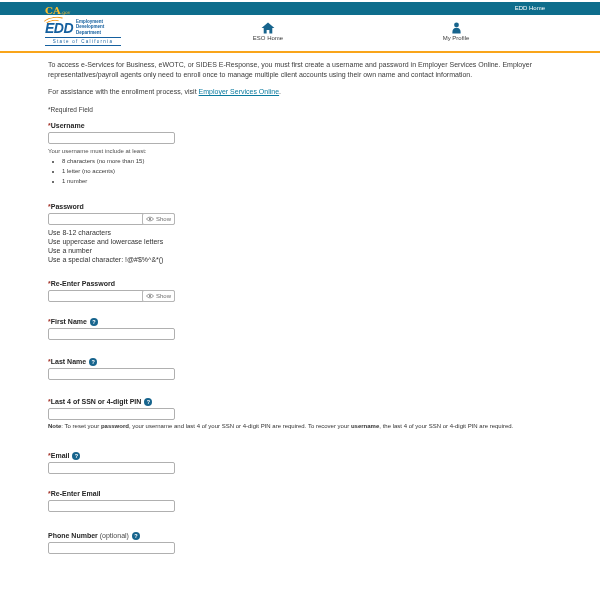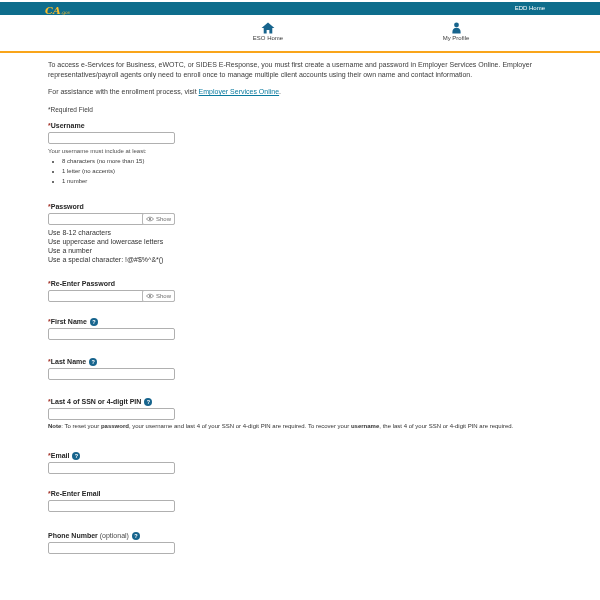--- a/index.html
+++ b/index.html
@@ -2,21 +2,21 @@
 <html><head>
 <meta charset="utf-8">
 <style>
   * { margin:0; padding:0; box-sizing:border-box; }
   html,body { width:600px; height:600px; overflow:hidden; background:#fff;
     font-family:"Liberation Sans", sans-serif; color:#3b3b3b; }
 
   
   .utility-bar { position:relative; height:13px; background:#0e6d8c; margin-top:2px; }
   .ca-logo { position:absolute; left:45px; top:0px; line-height:13px; cursor:pointer; }
-  .ca-script { font-family:"DejaVu Serif", serif; font-style:italic; font-weight:700;
+  .ca-script { font-family:"DejaVu Serif", serif; font-weight:700;
     font-size:10px; color:#fdbf2d; }
   .ca-gov { font-family:"DejaVu Serif", serif; font-size:4.5px; color:#fdbf2d; }
   .util-link { position:absolute; right:55px; top:0; line-height:13px; font-size:6px;
     color:#ffffff; text-decoration:none; cursor:pointer; }
 
   
   .site-header { position:relative; height:36px; background:#fff; }
   .edd-logo { position:absolute; left:45px; top:4px; width:76px; }
   .edd-top { display:flex; align-items:flex-end; gap:3px; position:relative; padding-bottom:1px; }
   .edd-acronym { font-size:14px; font-weight:800; font-style:italic; color:#15609f;
@@ -79,20 +79,36 @@
 <body>
 
 <div class="utility-bar">
   <div class="ca-logo">
     <span class="ca-script">CA</span><span class="ca-gov">.gov</span>
   </div>
   <a class="util-link">EDD Home</a>
 </div>
 
 <div class="site-header">
+  <div class="edd-logo">
+    <div class="edd-top">
+      <span class="edd-acronym">
+        <span class="edd-arc1"></span>
+        <span class="edd-arc2"></span>
+        <span>EDD</span>
+      </span>
+      <span class="edd-dept">
+          <div>Employment</div>
+          <div>Development</div>
+          <div>Department</div>
+        </span>
+    </div>
+    <div class="edd-rule"></div>
+    <div class="edd-tagline">State of California</div>
+  </div>
 
   <div class="nav-item nav-eso">
     <span class="icon">
       <svg width="14" height="12" viewBox="0 0 16 14">
           <path d="M8 0.5 L15.5 7 H13 V13.5 H9.6 V9.2 H6.4 V13.5 H3 V7 H0.5 Z" fill="#17648d"></path>
         </svg>
     </span>
     <span class="nav-label">ESO Home</span>
   </div>
 

